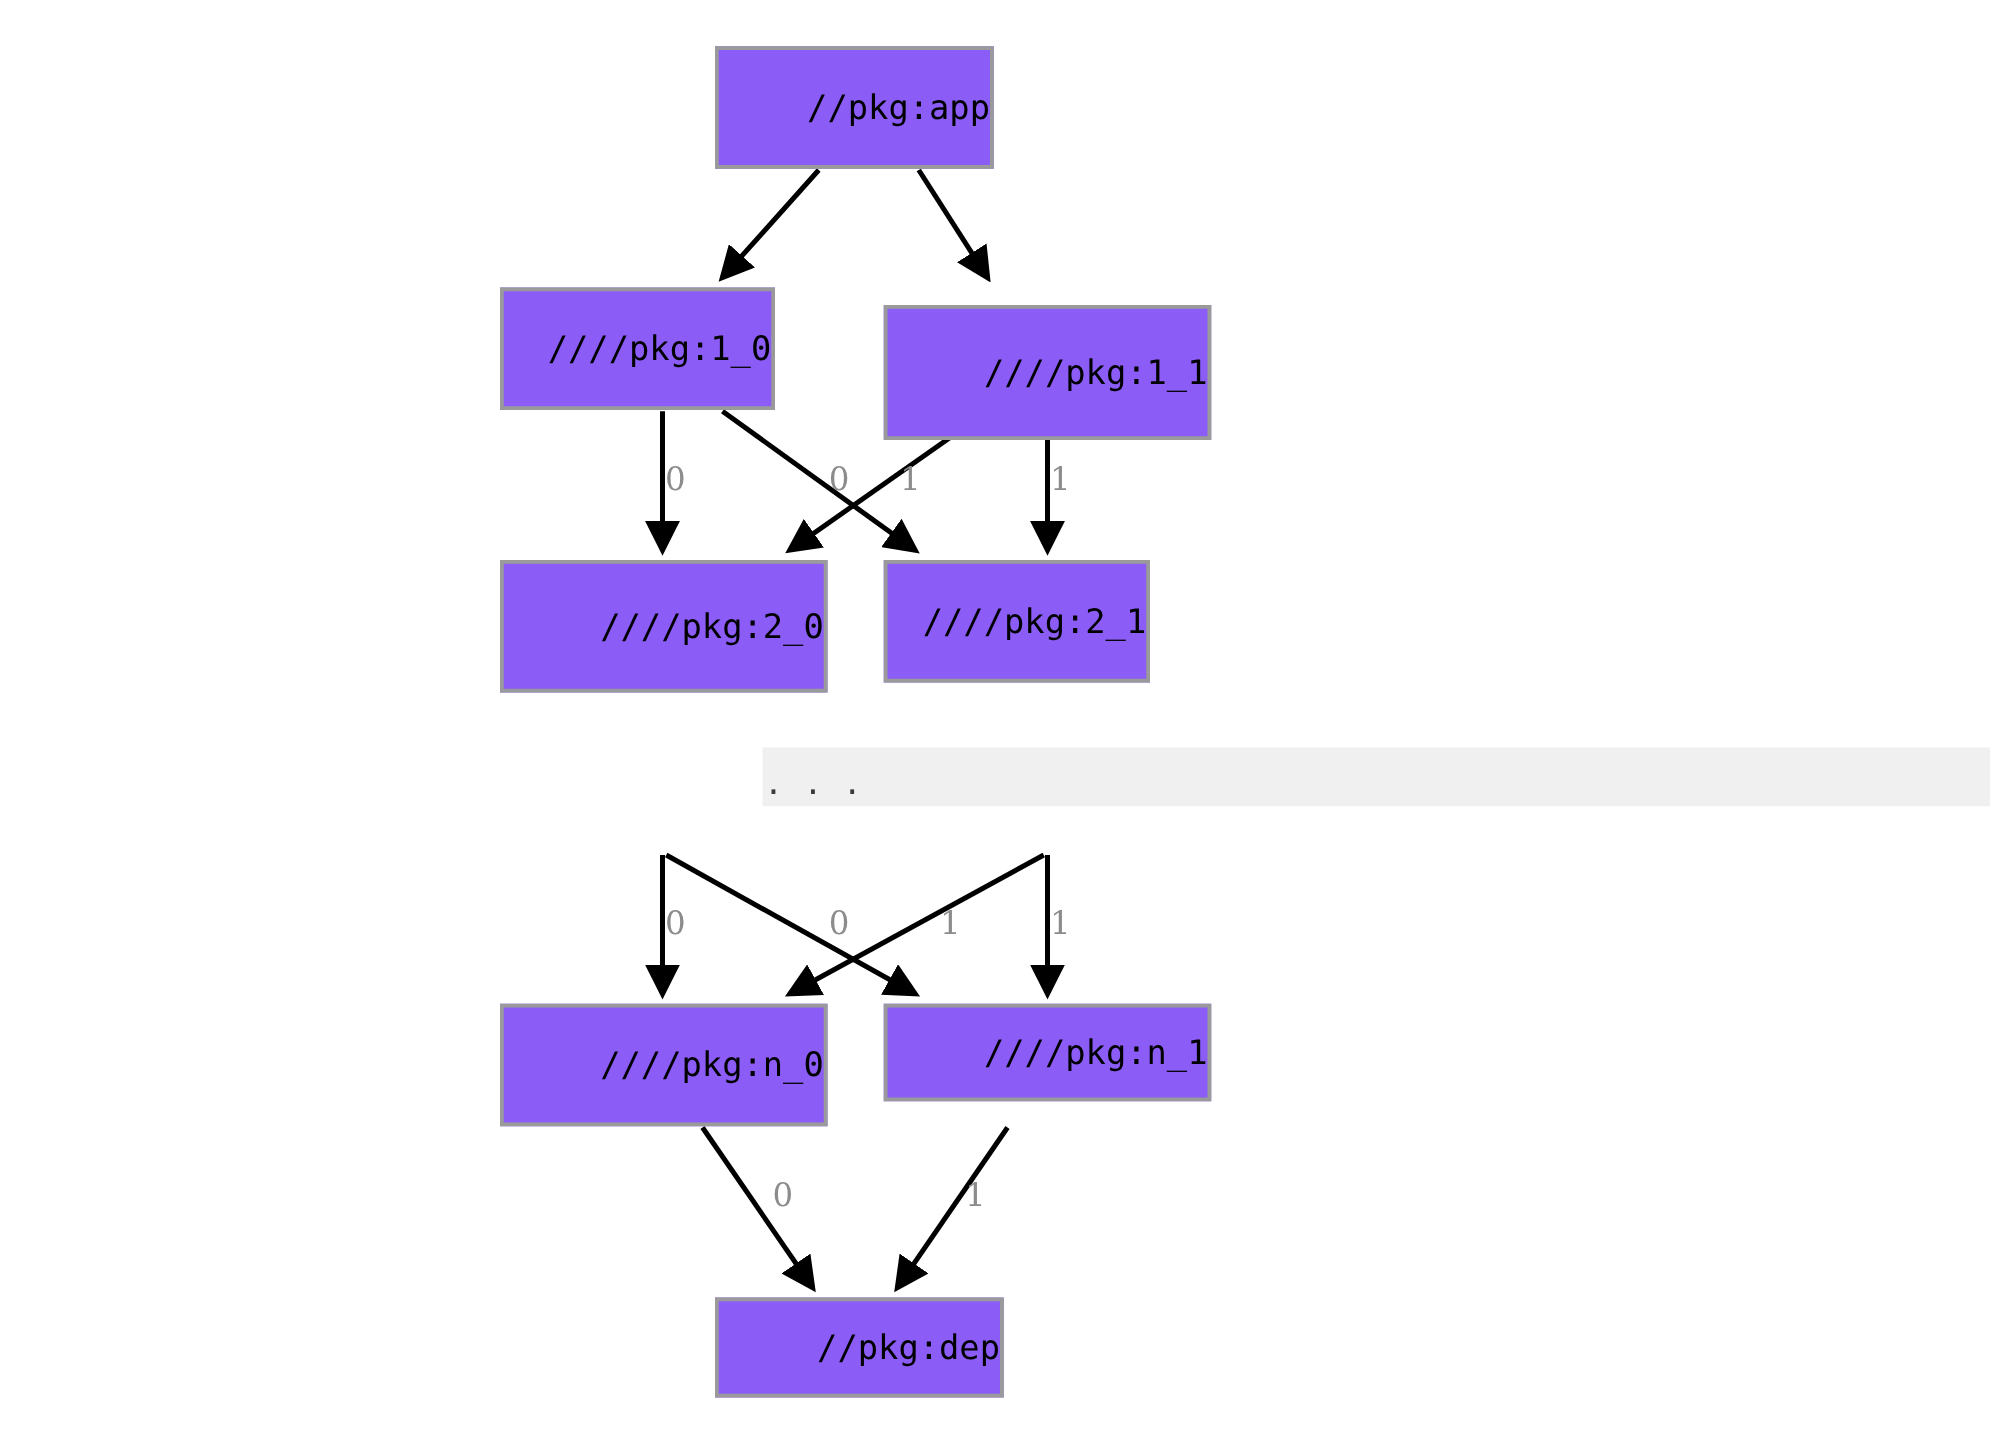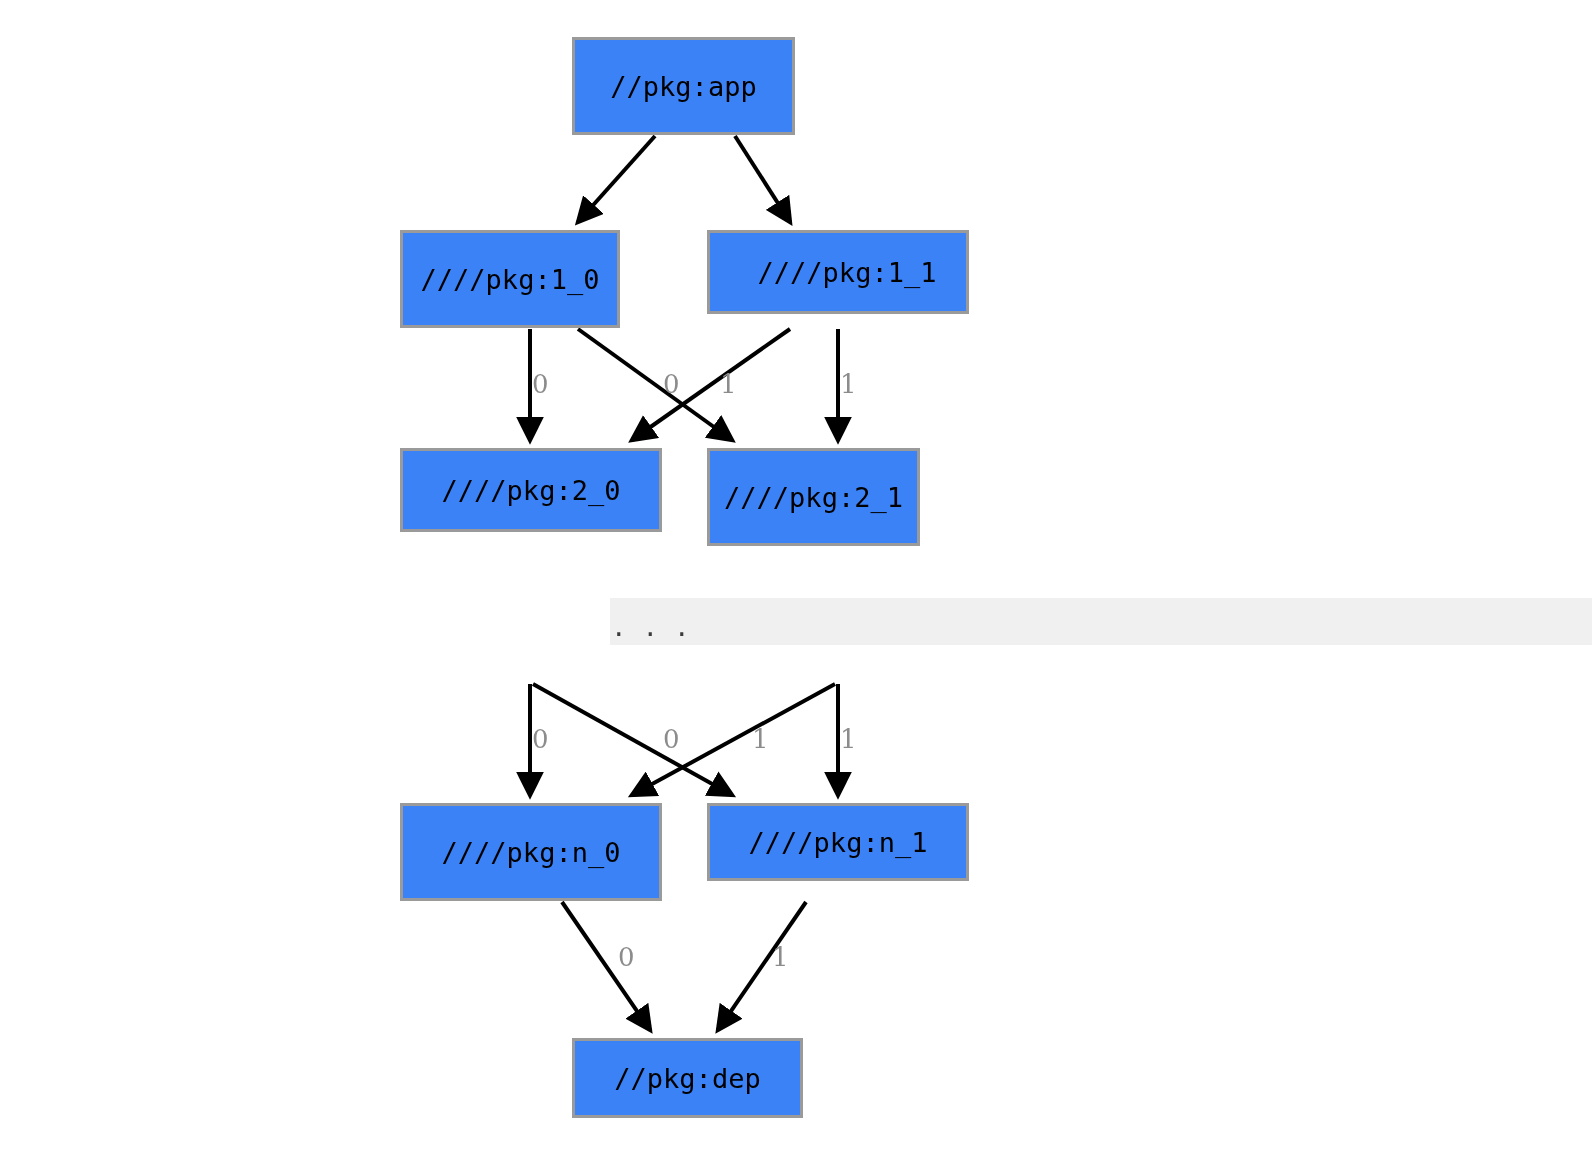--- a/index.html
+++ b/index.html
@@ -20,25 +20,25 @@
   #graph-svg {
     position: absolute;
     left: 0;
     top: 0;
     width: 1592px;
     height: 1162px;
   }
   .node-box {
     position: absolute;
     box-sizing: border-box;
-    background: #3b82f6;
+    background: #8b5cf6;
     border: 3px solid #9a9a9a;
     display: flex;
     align-items: center;
-    justify-content: center;
+    justify-content: flex-end;
   }
   .node-label {
     font-family: "DejaVu Sans Mono", "Liberation Mono", monospace;
     font-size: 27px;
     color: #000000;
     letter-spacing: 0px;
     white-space: pre;
   }
   .edge-label {
     position: absolute;
@@ -101,25 +101,25 @@
   </svg>
 
   <div class="node-box" style="left:572px; top:37px; width:223px; height:98px;">
     <span class="node-label">//pkg:app</span>
   </div>
 
   <div class="node-box" style="left:400px; top:230px; width:220px; height:98px;">
     <span class="node-label">////pkg:1_0</span>
   </div>
 
-  <div class="node-box" style="left:707px; top:230px; width:262px; height:84px;padding-left:18px;">
+  <div class="node-box" style="left:707px; top:244px; width:262px; height:108px;padding-left:18px;">
     <span class="node-label">////pkg:1_1</span>
   </div>
 
-  <div class="node-box" style="left:400px; top:448px; width:262px; height:84px;">
+  <div class="node-box" style="left:400px; top:448px; width:262px; height:106px;">
     <span class="node-label">////pkg:2_0</span>
   </div>
 
   <div class="node-box" style="left:707px; top:448px; width:213px; height:98px;">
     <span class="node-label">////pkg:2_1</span>
   </div>
 
   <div class="node-box" style="left:400px; top:803px; width:262px; height:98px;">
     <span class="node-label">////pkg:n_0</span>
   </div>

